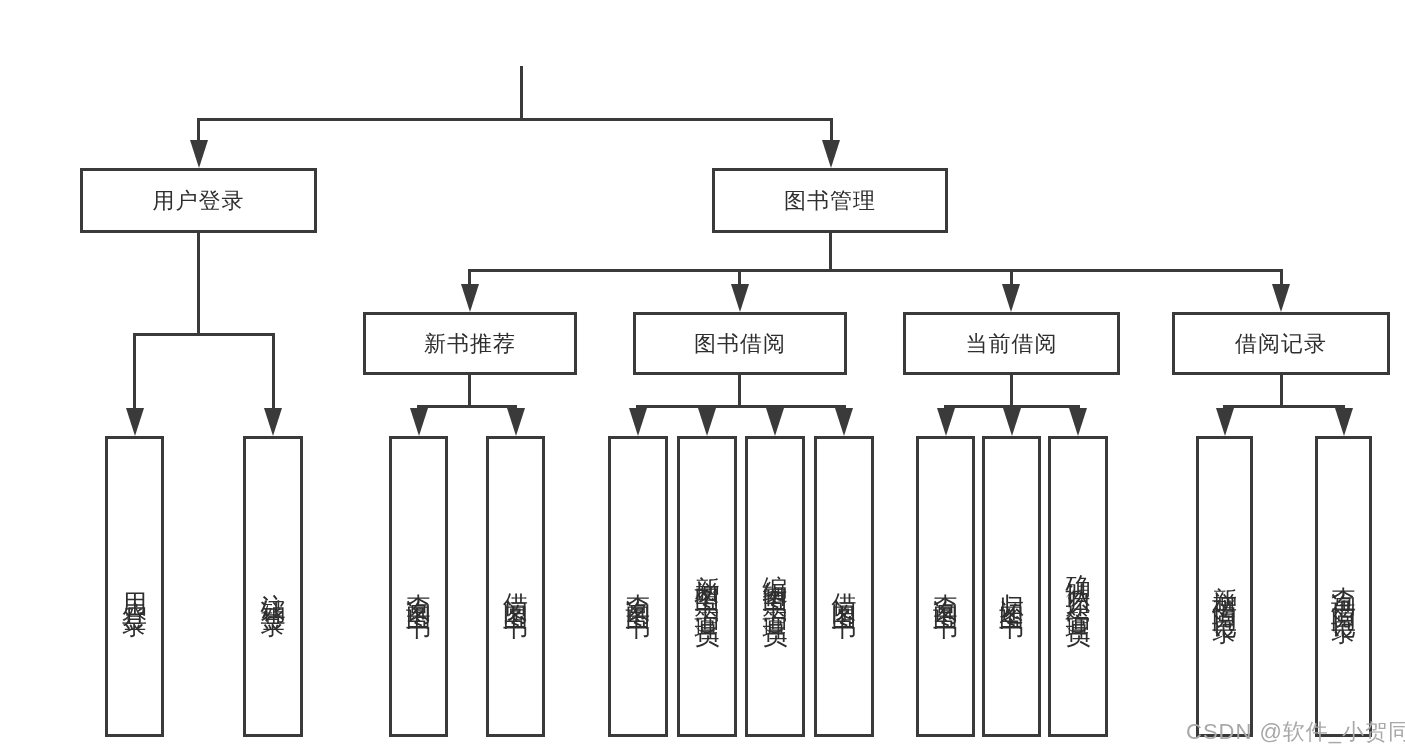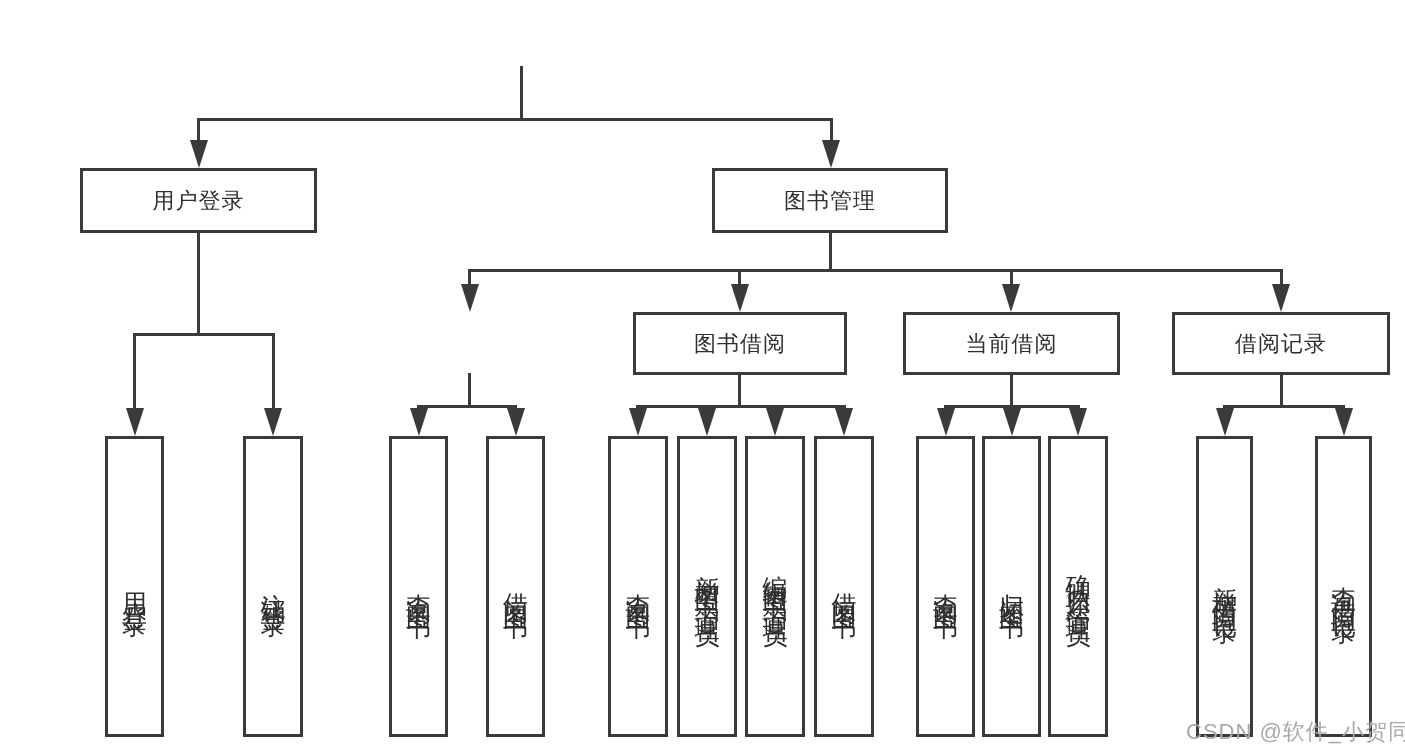--- a/index.html
+++ b/index.html
@@ -66,20 +66,23 @@
   <div class="ln" style="left:469px;top:269px;width:814px;height:3px;"></div>
   <div class="ln" style="left:468px;top:269px;width:3px;height:17px;"></div>
   <div class="ah" style="left:461px;top:284px;"></div>
   <div class="ln" style="left:738px;top:269px;width:3px;height:17px;"></div>
   <div class="ah" style="left:731px;top:284px;"></div>
   <div class="ln" style="left:1010px;top:269px;width:3px;height:17px;"></div>
   <div class="ah" style="left:1002px;top:284px;"></div>
   <div class="ln" style="left:1280px;top:269px;width:3px;height:17px;"></div>
   <div class="ah" style="left:1272px;top:284px;"></div>
 
+  <div class="box" style="left:363px;top:312px;width:214px;height:63px;">
+    <span>新书推荐</span>
+  </div>
   <div class="box" style="left:903px;top:312px;width:217px;height:63px;">
     <span>当前借阅</span>
   </div>
   <div class="box" style="left:633px;top:312px;width:214px;height:63px;">
     <span>图书借阅</span>
   </div>
   <div class="box" style="left:1172px;top:312px;width:218px;height:63px;">
     <span>借阅记录</span>
   </div>
 

